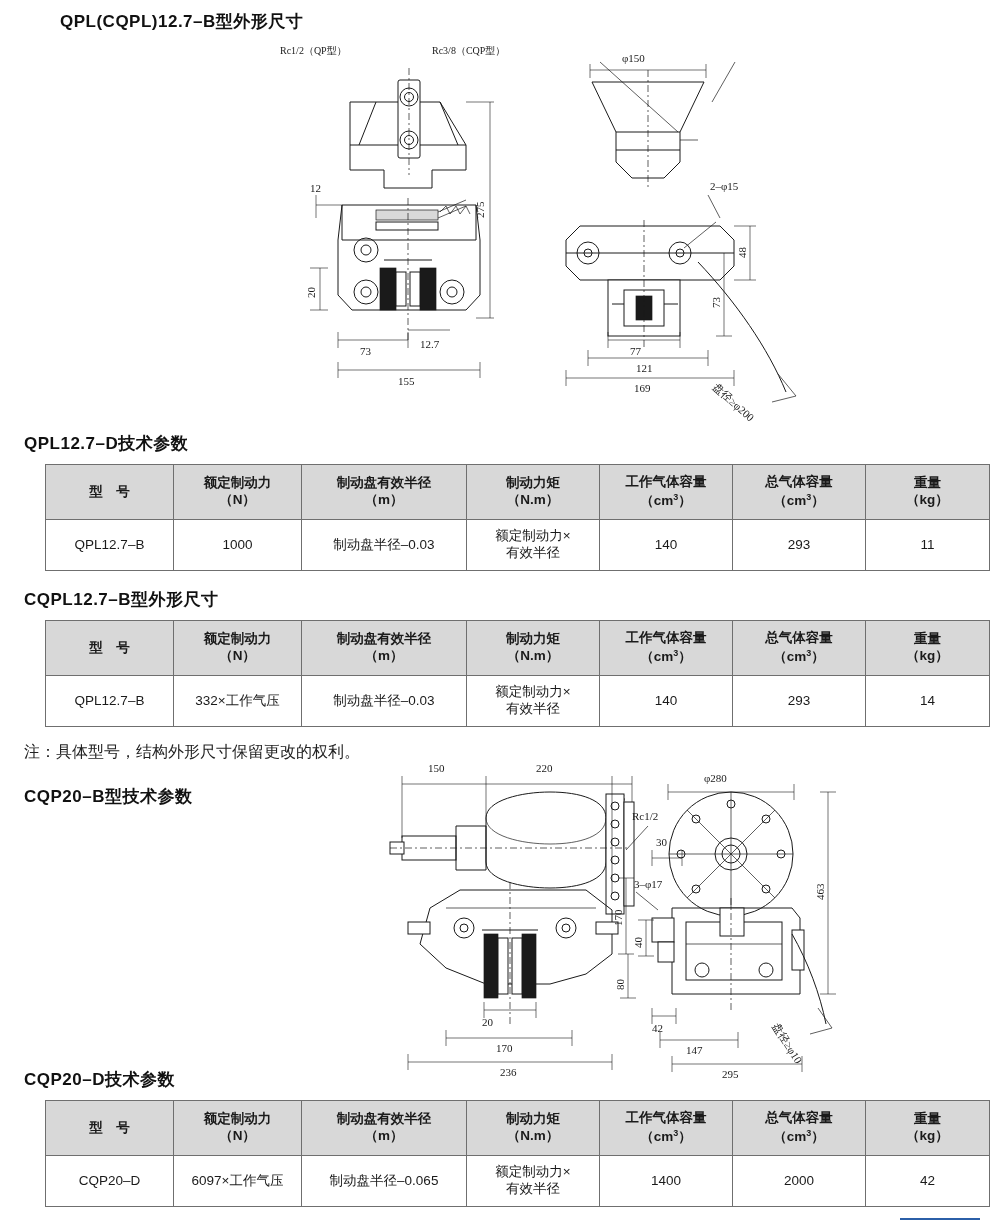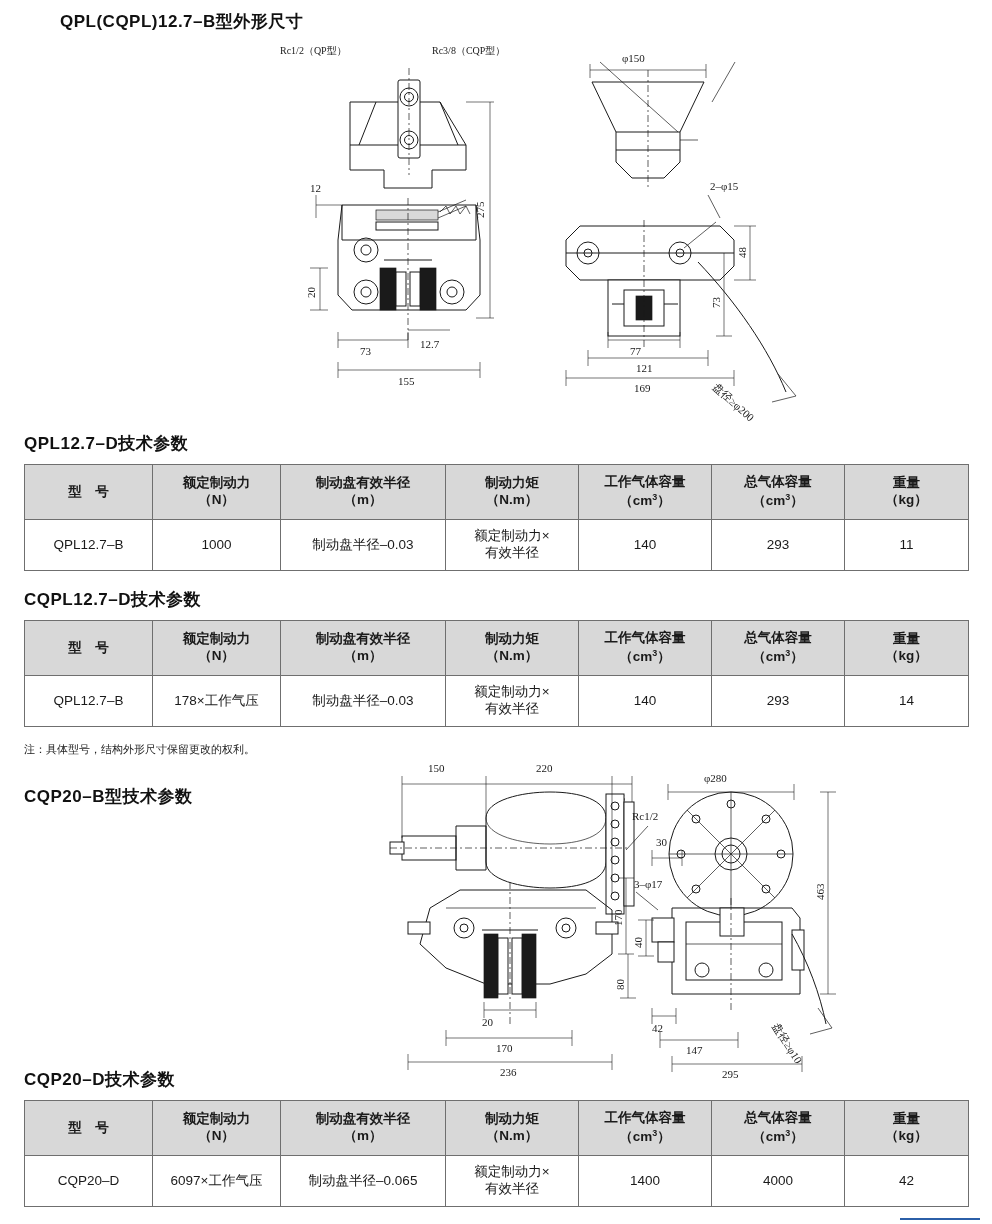--- a/index.html
+++ b/index.html
@@ -28,41 +28,42 @@
     color: #111;
   }
   .pos { position: absolute; }
 
   
   table.spec {
     border-collapse: collapse;
     width: 944px;
     table-layout: fixed;
     font-size: 13px;
+    margin-left: 21px;
   }
   table.spec th, table.spec td {
     border: 1px solid #6f6f6f;
     text-align: center;
     vertical-align: middle;
     padding: 4px 2px;
     line-height: 1.25;
   }
   table.spec thead th {
     background: #d8d8d8;
     font-weight: bold;
     height: 46px;
     font-size: 13.5px;
   }
   table.spec tbody td {
     height: 42px;
     font-size: 13.5px;
   }
   .sup { font-size: 9px; vertical-align: super; }
   .note {
-    font-size: 11px;
+    font-size: 16px;
     color: #222;
   }
 
   
   .draw { position: absolute; }
   svg { display: block; overflow: visible; }
   .ln { stroke: #1a1a1a; stroke-width: 1; fill: none; }
   .ln-thin { stroke: #1a1a1a; stroke-width: 0.7; fill: none; }
   .ln-dash { stroke: #1a1a1a; stroke-width: 0.7; fill: none; stroke-dasharray: 7 3 2 3; }
   .ln-dim { stroke: #1a1a1a; stroke-width: 0.6; fill: none; }
@@ -261,21 +262,21 @@
             <span>有效半径</span>
           </td>
           <td>140</td>
           <td>293</td>
           <td>11</td>
         </tr>
       </tbody>
     </table>
   </div>
 
-  <h2 class="section-title pos" style="left:24px; top:588px;">CQPL12.7–D技术参数</h2>
+  <h2 class="section-title pos" style="left:24px; top:588px;">CQPL12.7–B型外形尺寸</h2>
 
   <div class="pos" style="left:24px; top:620px;">
     <table class="spec">
       <colgroup>
         <col style="width:128px">
           <col style="width:128px">
           <col style="width:165px">
         <col style="width:133px">
           <col style="width:133px">
           <col style="width:133px">
@@ -306,21 +307,21 @@
           </th>
           <th>
             <span>重量</span><br>
             <span>（kg）</span>
           </th>
         </tr>
       </thead>
       <tbody>
         <tr>
           <td>QPL12.7–B</td>
-          <td>178×工作气压</td>
+          <td>332×工作气压</td>
           <td>制动盘半径–0.03</td>
           <td>
             <span>额定制动力×</span><br>
             <span>有效半径</span>
           </td>
           <td>140</td>
           <td>293</td>
           <td>14</td>
         </tr>
       </tbody>
@@ -516,21 +517,21 @@
       <tbody>
         <tr>
           <td>CQP20–D</td>
           <td>6097×工作气压</td>
           <td>制动盘半径–0.065</td>
           <td>
             <span>额定制动力×</span><br>
             <span>有效半径</span>
           </td>
           <td>1400</td>
-          <td>4000</td>
+          <td>2000</td>
           <td>42</td>
         </tr>
       </tbody>
     </table>
   </div>
 
   <div class="footer-line" style="left:900px; top:1218px; width:80px;"></div>
 
 </div>
 

